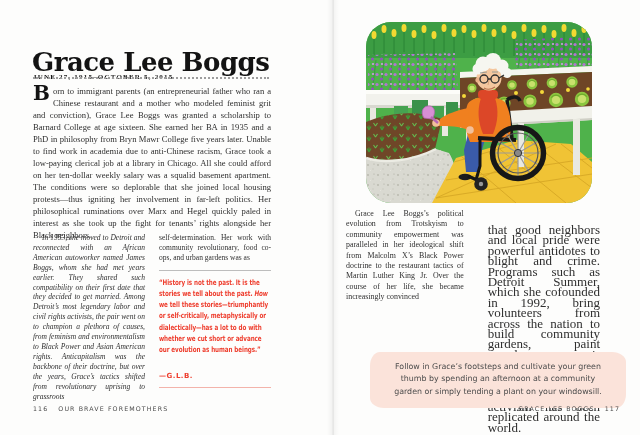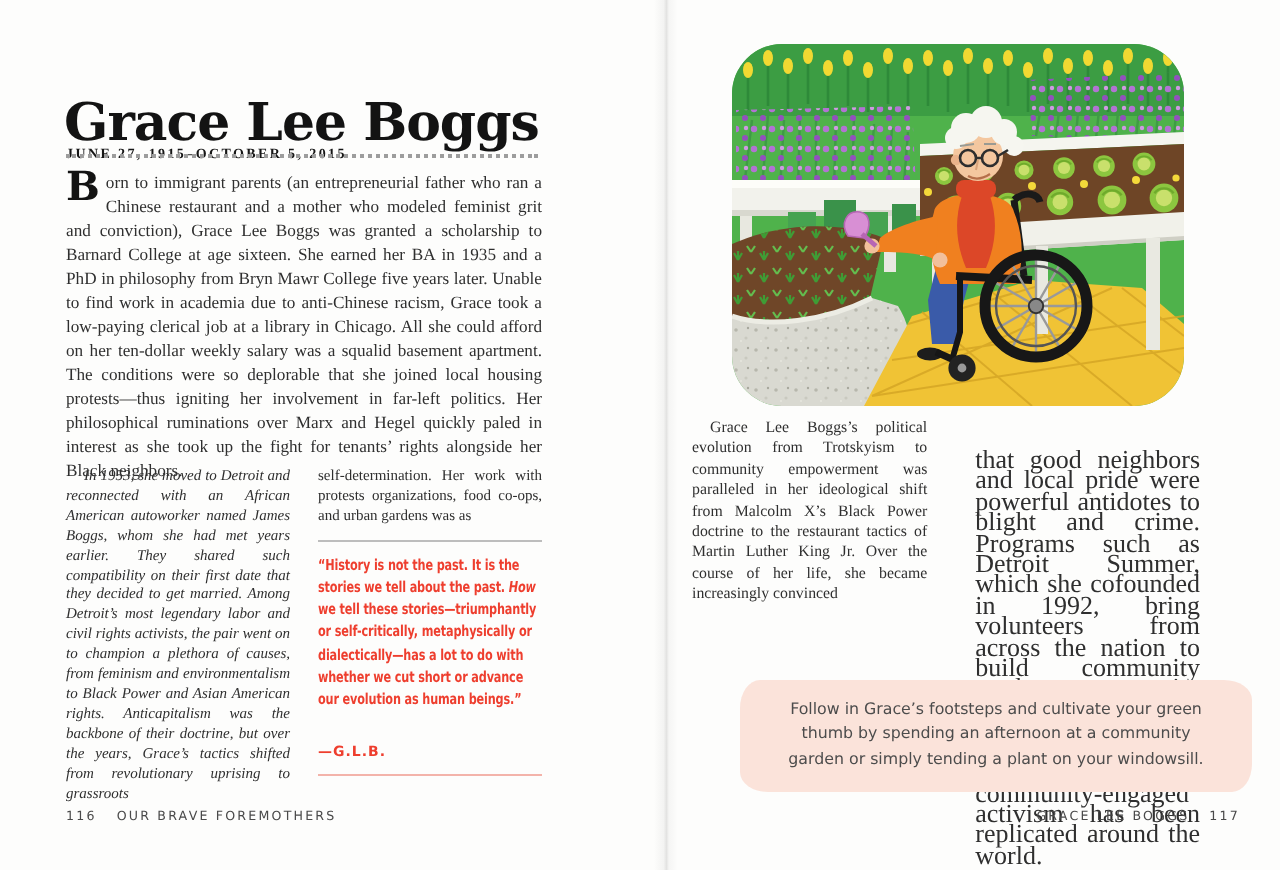--- a/index.html
+++ b/index.html
@@ -35,41 +35,41 @@
   .footer-left{left:33px;}
   .footer-right{right:20px;text-align:right;}
   .footer .gap{display:inline-block;width:10px;}
   
   .illu{position:absolute;left:366px;top:22px;width:226px;height:181px;}
   .cols-right{position:absolute;left:346px;top:209px;width:270px;display:flex;gap:8px;}
   .colC{width:134px;font-size:7.9px;line-height:10.4px;}
   .colD{width:128px;font-size:13px;line-height:10.4px;text-align:justify;margin:16px;}
   .colC p{margin:0;text-align:justify;}
   .colC p.ind{text-indent:9px;}
-  .callout{position:absolute;left:370px;top:340px;width:256px;box-sizing:border-box;
+  .callout{position:absolute;left:370px;top:352px;width:256px;box-sizing:border-box;
            background:#fbe3da;border-radius:10px 14px 10px 14px/14px 10px 14px 10px;
            padding:9px 20px 10px;font-family:"DejaVu Sans",sans-serif;font-size:7.9px;
            line-height:12.4px;color:#4c4c4c;text-align:center;}
 </style>
 </head>
 <body>
 
 <div class="canvas">
 
   <div>
     <h1 class="title">Grace Lee Boggs</h1>
     <div class="dates">JUNE 27, 1915–OCTOBER 5, 2015</div>
     <div class="dotrule"></div>
 
     <p class="intro"><span class="dropcap">B</span><span>orn to immigrant parents (an entrepreneurial father who ran a Chinese restaurant and a mother who modeled feminist grit and conviction), Grace Lee Boggs was granted a scholarship to Barnard College at age sixteen. She earned her BA in 1935 and a PhD in philosophy from Bryn Mawr College five years later. Unable to find work in academia due to anti-Chinese racism, Grace took a low-paying clerical job at a library in Chicago. All she could afford on her ten-dollar weekly salary was a squalid basement apartment. The conditions were so deplorable that she joined local housing protests—thus igniting her involvement in far-left politics. Her philosophical ruminations over Marx and Hegel quickly paled in interest as she took up the fight for tenants’ rights alongside her Black neighbors.</span></p>
 
     <div class="cols-left">
       <p class="colA">In 1953, she moved to Detroit and reconnected with an African American autoworker named James Boggs, whom she had met years earlier. They shared such compatibility on their first date that they decided to get married. Among Detroit’s most legendary labor and civil rights activists, the pair went on to champion a plethora of causes, from feminism and environmentalism to Black Power and Asian American rights. Anticapitalism was the backbone of their doctrine, but over the years, Grace’s tactics shifted from revolutionary uprising to grassroots</p>
       <div class="colB">
-        <p class="cont">self-determination. Her work with protests organizations, food co-ops, and urban gardens was as</p>
+        <p class="cont">self-determination. Her work with community revolutionary, food co-ops, and urban gardens was as</p>
         <div class="rule-gray"></div>
         <div class="quote"><span>“History is not the past. It is the stories we tell about the past. </span><em>How</em><span> we tell these stories—triumphantly or self-critically, metaphysically or dialectically—has a lot to do with whether we cut short or advance our evolution as human beings.”</span></div>
         <div class="attr">—G.L.B.</div>
         <div class="rule-pink"></div>
       </div>
     </div>
 
     <div class="footer footer-left">
       <span>116</span><span class="gap"></span><span>OUR BRAVE FOREMOTHERS</span>
     </div>

